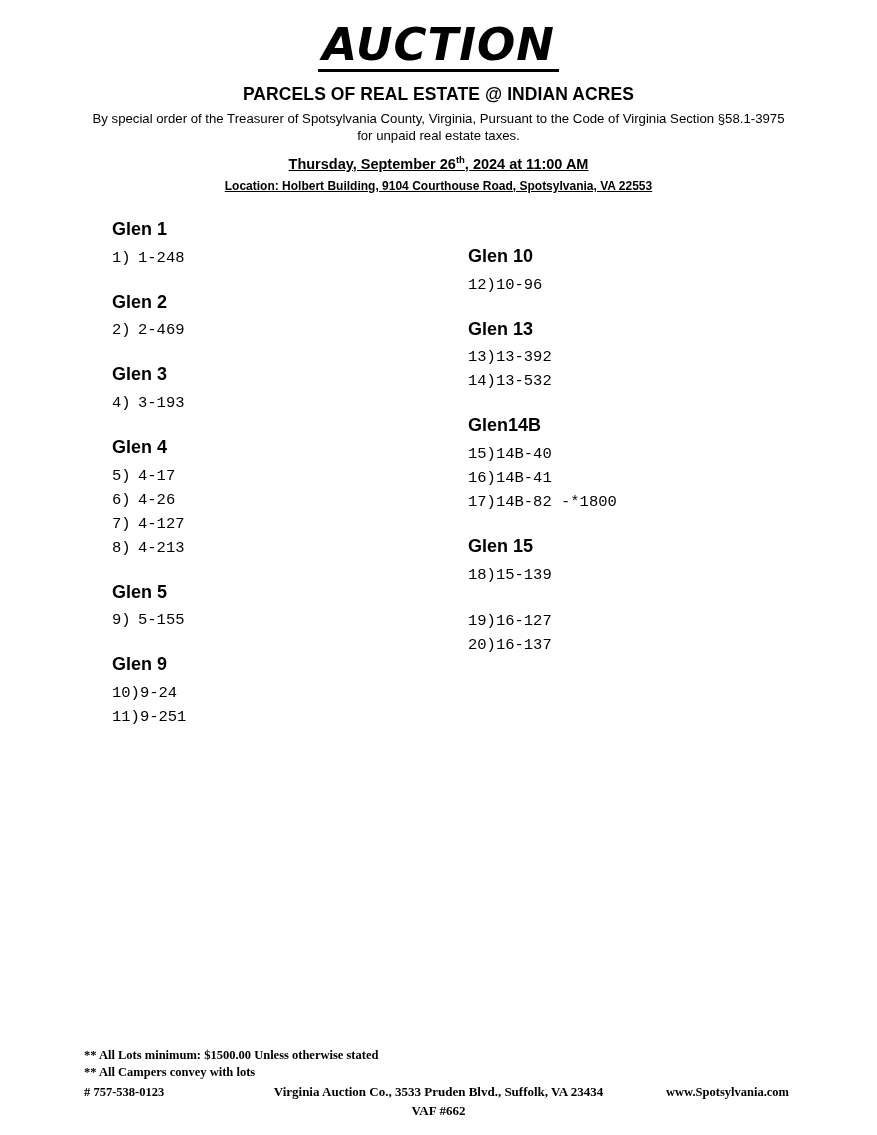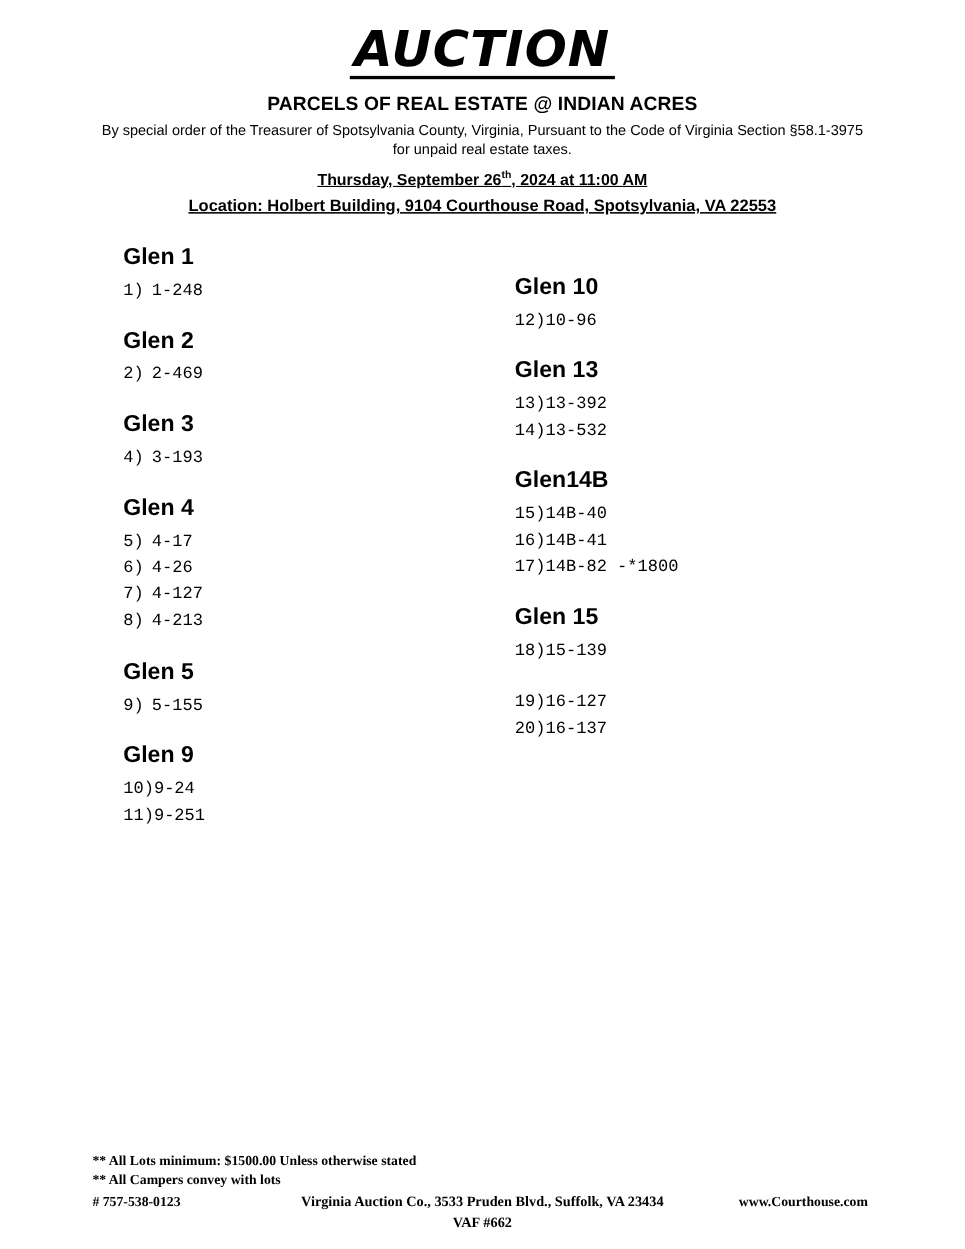--- a/index.html
+++ b/index.html
@@ -56,23 +56,22 @@
   .datetime {
     font-weight: bold;
     font-size: 14.5px;
     margin-top: 10px;
   }
   .datetime span.u {
     text-decoration: underline;
   }
   .location {
     font-weight: bold;
-    font-size: 15px;
+    font-size: 12px;
     margin-top: 7px;
-    text-decoration: underline;
   }
   .location span.u {
     text-decoration: underline;
   }
   sup {
     font-size: 9.5px;
     vertical-align: super;
   }
 
   
@@ -92,21 +91,21 @@
   .col-right {
     left: 468px;
     width: 330px;
   }
 
   .glen-group {
     margin-bottom: 2px;
   }
   .glen-title {
     font-weight: bold;
-    font-size: 21px;
+    font-size: 18px;
     margin: 0 0 6px 0;
     line-height: 1.15;
   }
   .parcel {
     font-family: Liberation Mono, monospace;
     font-size: 15.5px;
     line-height: 1.55;
     white-space: pre;
   }
   .parcel .num {
@@ -268,17 +267,17 @@
     <div class="footer-notes">
       <div>** All Lots minimum: $1500.00 Unless otherwise stated</div>
       <div>** All Campers convey with lots</div>
     </div>
     <div class="footer-bottom">
       <div class="footer-phone"># 757-538-0123</div>
       <div class="footer-center">
         <div>Virginia Auction Co., 3533 Pruden Blvd., Suffolk, VA 23434</div>
         <div>VAF #662</div>
       </div>
-      <div class="footer-web">www.Courthouse.com</div>
+      <div class="footer-web">www.Spotsylvania.com</div>
     </div>
   </div>
 
 </div>
 
 </body></html>

